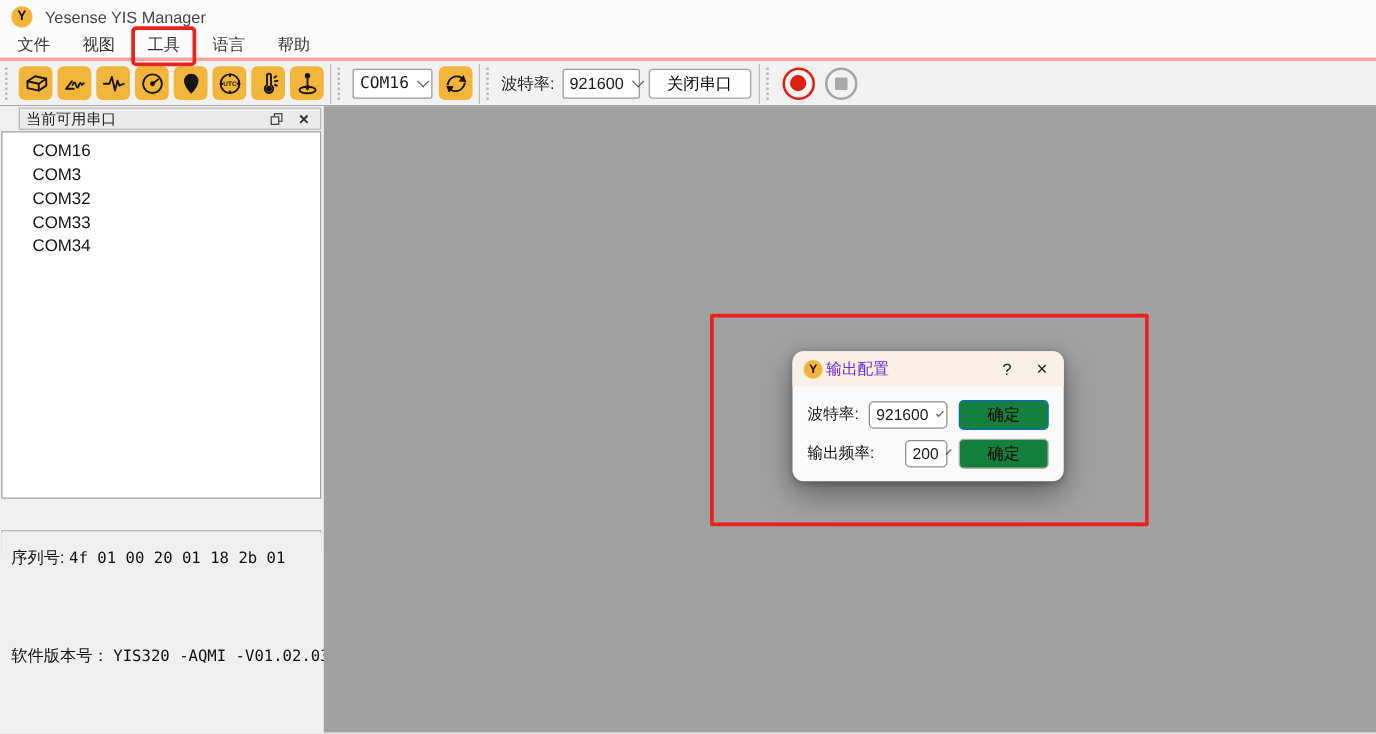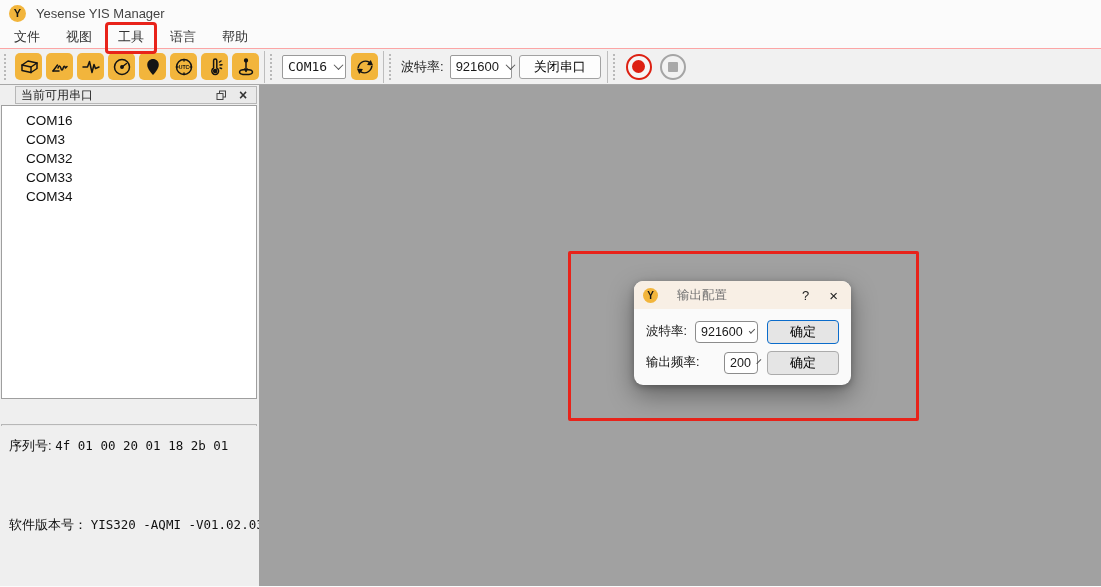--- a/index.html
+++ b/index.html
@@ -5,21 +5,21 @@
   * { margin:0; padding:0; box-sizing:border-box; }
   html,body { width:1101px; height:587px; overflow:hidden; }
   body { font-family:"Liberation Sans","DejaVu Sans",sans-serif; font-size:13px; color:#1a1a1a; background:#fbfbfb; position:relative; }
 
   
   .titlebar { height:26px; display:flex; align-items:center; padding-left:9px; background:#fbfbfb; }
   .app-logo { width:17px; height:17px; border-radius:50%; background:#f2b53c; display:flex; align-items:center; justify-content:center; font-weight:bold; font-size:11px; color:#141414; flex:none; }
   .titlebar .title { margin-left:10px; color:#444; font-size:13px; }
 
   
-  .menubar { height:23px; display:flex; align-items:center; padding-left:4px; background:#fbfbfb; border-bottom:1px solid #fca5a5; }
+  .menubar { height:23px; display:flex; align-items:center; padding-left:4px; background:#fbfbfb; border-bottom:3px solid #fca5a5; }
   .menu-item { padding:2px 10px; margin-right:6px; color:#333; cursor:default; }
   .menu-item.highlighted { position:relative; }
   .menu-item.highlighted::after { content:""; position:absolute; left:-3px; right:-3px; top:-4px; bottom:-6px; border:3px solid #e8231a; border-radius:4px; pointer-events:none; z-index:20; }
 
   
   .toolbar { height:36px; background:#f1f1f1; border-bottom:1px solid #a8a8a8; display:flex; align-items:center; padding-left:2px; }
   .tb-handle { width:5px; height:26px; border-left:2px dotted #b9b9b9; margin:0 4px 0 2px; flex:none; }
   .tb-sep { width:1px; height:32px; background:#bdbdbd; margin:0 3px; flex:none; }
   .tb-iconbtn { width:27px; height:27px; background:#f2b53c; border:none; border-radius:5px; margin:0 2px; display:flex; align-items:center; justify-content:center; cursor:pointer; flex:none; }
   .tb-iconbtn svg { display:block; }
@@ -53,31 +53,31 @@
   .line-version { top:90px; }
 
   
   .main { flex:1; background:#a1a1a1; position:relative; }
   .annotation-rect { position:absolute; left:309px; top:166px; width:351px; height:170px; border:3px solid #e8231a; border-radius:2px; pointer-events:none; }
 
   
   .dialog { position:absolute; left:375px; top:196px; width:217px; height:104px; background:#fafafa; border-radius:9px; box-shadow:0 10px 26px rgba(0,0,0,.38), 0 2px 6px rgba(0,0,0,.25); }
   .dialog-titlebar { height:28px; background:#f8efe5; border-radius:9px 9px 0 0; display:flex; align-items:center; padding:0 11px 0 9px; }
   .dialog-titlebar .app-logo { width:15px; height:15px; font-size:10px; }
-  .dialog-title { margin-left:19px; font-size:12.5px; color:#737373; }
+  .dialog-title { margin-left:3px; font-size:12.5px; color:#6d28d9; }
   .dlg-help { margin-left:auto; font-size:13px; color:#222; cursor:pointer; padding:0 4px; }
   .dlg-close { margin-left:14px; font-size:15px; color:#222; cursor:pointer; padding:0 2px; line-height:1; }
   .dialog-body { padding:10px 12px 0 12px; }
   .dlg-row { display:flex; align-items:center; height:25px; margin-bottom:6px; }
   .dlg-label { font-size:12.5px; color:#111; flex:none; }
   .dlg-combo { margin-left:auto; background:#fff; border:1px solid #8c8c8c; border-radius:4px; height:22px; display:flex; align-items:center; justify-content:space-between; padding:0 5px; font-size:12.5px; cursor:pointer; }
   .dlg-combo .chev { width:6px; height:6px; border-right:1.3px solid #555; border-bottom:1.3px solid #555; transform:rotate(45deg) translateY(-2px); margin-left:6px; }
   .combo-w62 { width:63px; }
   .combo-w48 { width:34px; }
-  .dlg-btn { width:72px; height:24px; margin-left:9px; background:#e5e5e5; border-radius:4px; font-size:13px; font-family:inherit; cursor:pointer; flex:none; }
+  .dlg-btn { width:72px; height:24px; margin-left:9px; background:#15803d; border-radius:4px; font-size:13px; font-family:inherit; cursor:pointer; flex:none; }
   .dlg-btn.default { border:1.6px solid #0b6ccb; }
   .dlg-btn.normal { border:1px solid #ababab; }
 
   .icon-glyph { stroke:#141414; stroke-width:1.5; fill:none; stroke-linecap:round; stroke-linejoin:round; }
 </style>
 </head>
 <body>
 
 <div class="titlebar">
   <div class="app-logo">Y</div>

